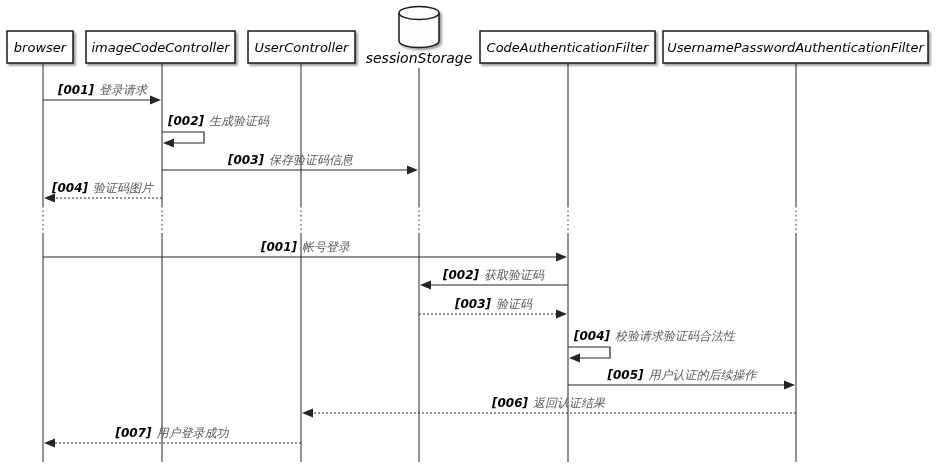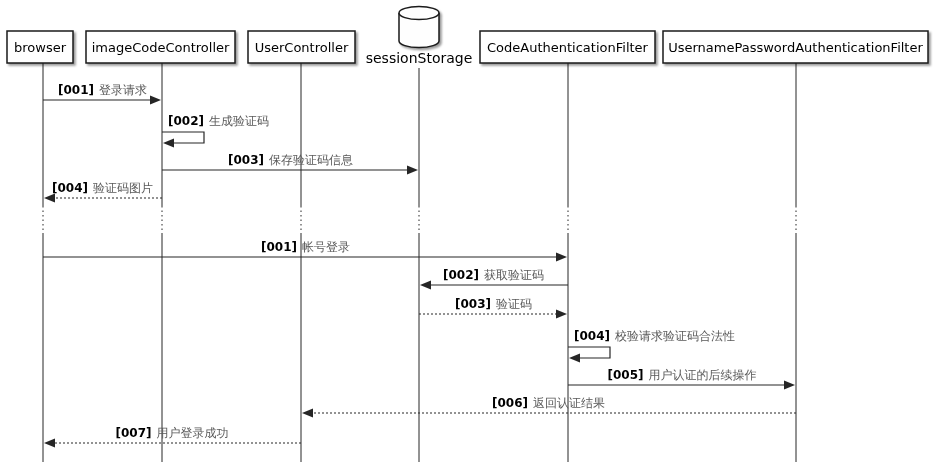--- a/index.html
+++ b/index.html
@@ -3,20 +3,21 @@
 <meta charset="utf-8">
 <style>
   html, body { margin: 0; padding: 0; background: #ffffff; }
   #canvas {
     position: relative;
     width: 936px;
     height: 472px;
     background: #ffffff;
     overflow: hidden;
     font-family: "DejaVu Sans", "Liberation Sans", sans-serif;
+    font-style: italic;
   }
   svg text {
     font-family: "DejaVu Sans", "Liberation Sans", sans-serif;
     user-select: none;
   }
   .participant-label { font-size: 13px; fill: #000000; }
   .db-label { font-size: 14px; fill: #000000; }
   .msg-num  { font-size: 12px; font-weight: bold; fill: #000000; }
   .msg-text { font-size: 12px; fill: #595959; }
   .shadow { filter: drop-shadow(2px 2px 1px rgba(0,0,0,0.40)); }

